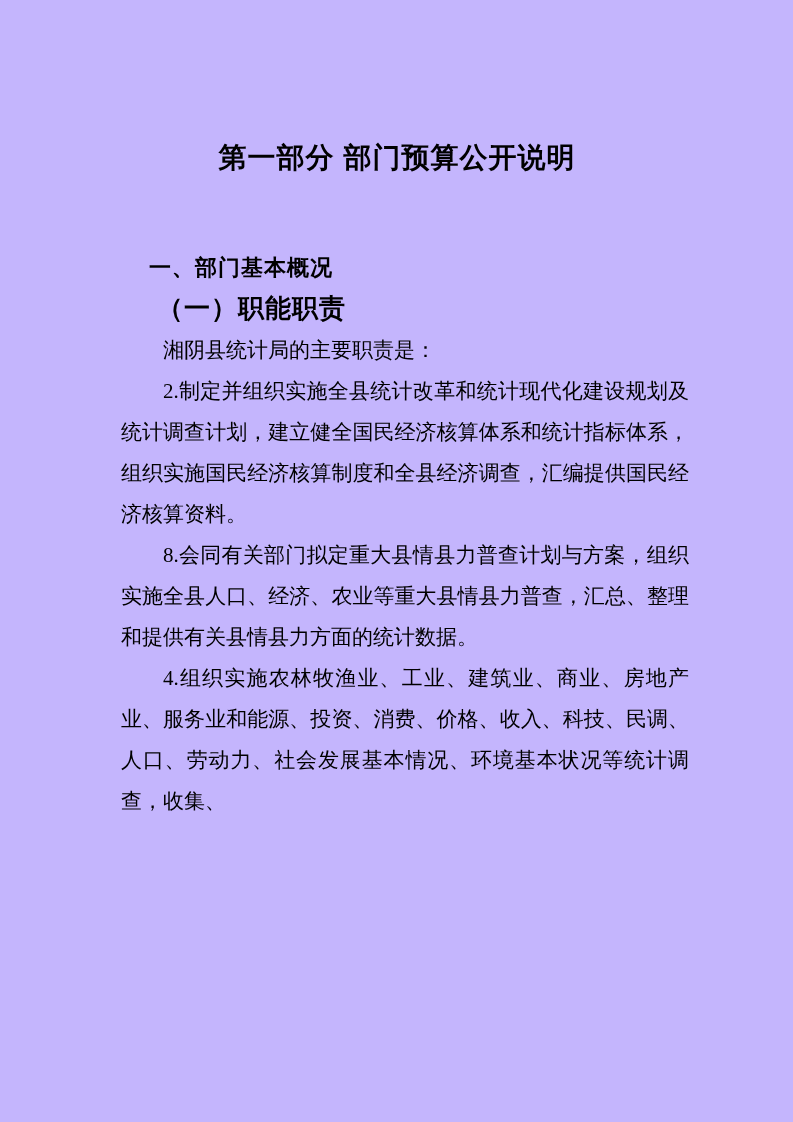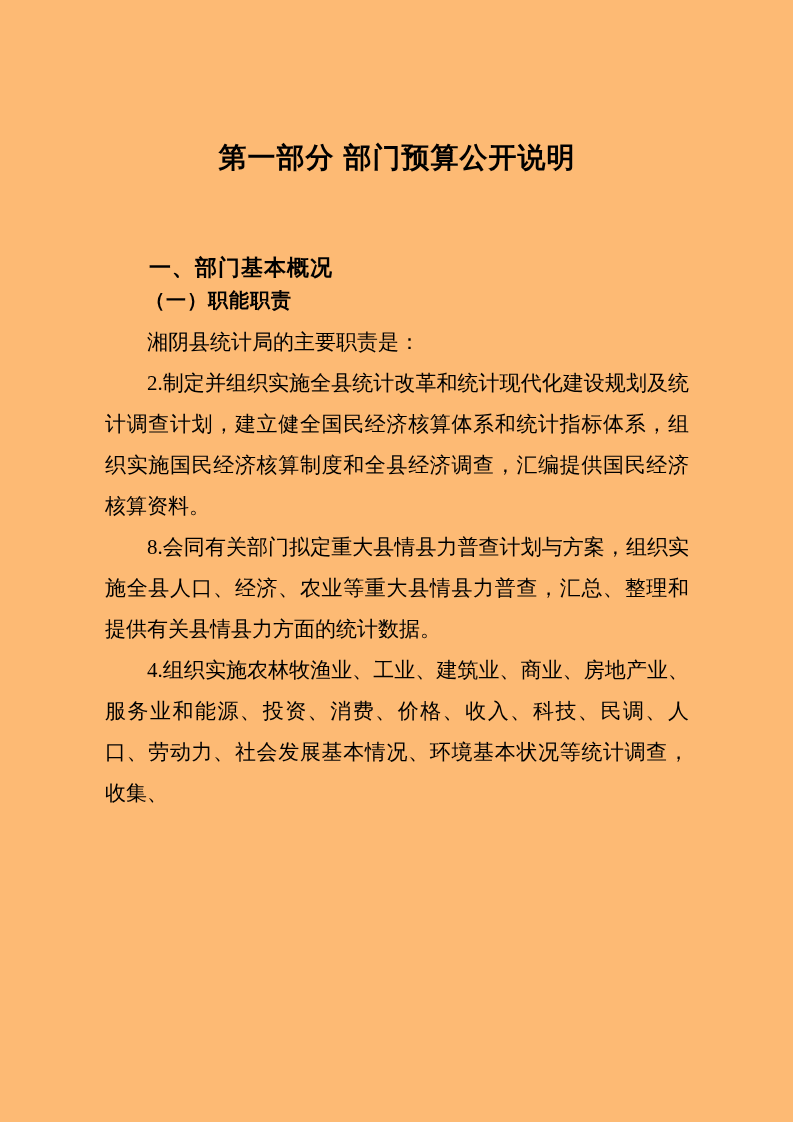--- a/index.html
+++ b/index.html
@@ -1,21 +1,21 @@
 <!DOCTYPE html>
 <html><head>
 <meta charset="utf-8">
 <style>
   * { margin: 0; padding: 0; box-sizing: border-box; }
   html, body { background: #ffffff; }
   .page {
     position: relative;
     width: 793px;
     height: 1122px;
-    background: #fdba74;
+    background: #c4b5fd;
     color: #000000;
     padding: 140px 104px 0 105px;
     overflow: hidden;
     font-family: "Liberation Serif", "DejaVu Serif", serif;
   }
   .doc-title {
     font-family: "Liberation Sans", "DejaVu Sans", sans-serif;
     font-weight: bold;
     font-size: 28px;
     line-height: 36px;
@@ -29,29 +29,30 @@
     font-size: 22px;
     line-height: 28px;
     margin-top: 78px;
     text-indent: 2em;
     letter-spacing: 1px;
     color: #000000;
   }
   .sub-heading {
     font-family: "Liberation Sans", "DejaVu Sans", sans-serif;
     font-weight: bold;
-    font-size: 20px;
+    font-size: 26px;
     line-height: 28px;
-    margin-top: 4px;
+    margin-top: 12px;
     text-indent: 2em;
     letter-spacing: 1px;
     color: #000000;
   }
   .doc-body {
     margin-top: 8px;
+    margin-left: 16px;
   }
   .doc-body p {
     font-family: "Liberation Serif", "DejaVu Serif", serif;
     font-size: 21px;
     line-height: 41px;
     text-indent: 2em;
     text-align: justify;
     text-justify: inter-character;
     word-break: normal;
     color: #000000;

